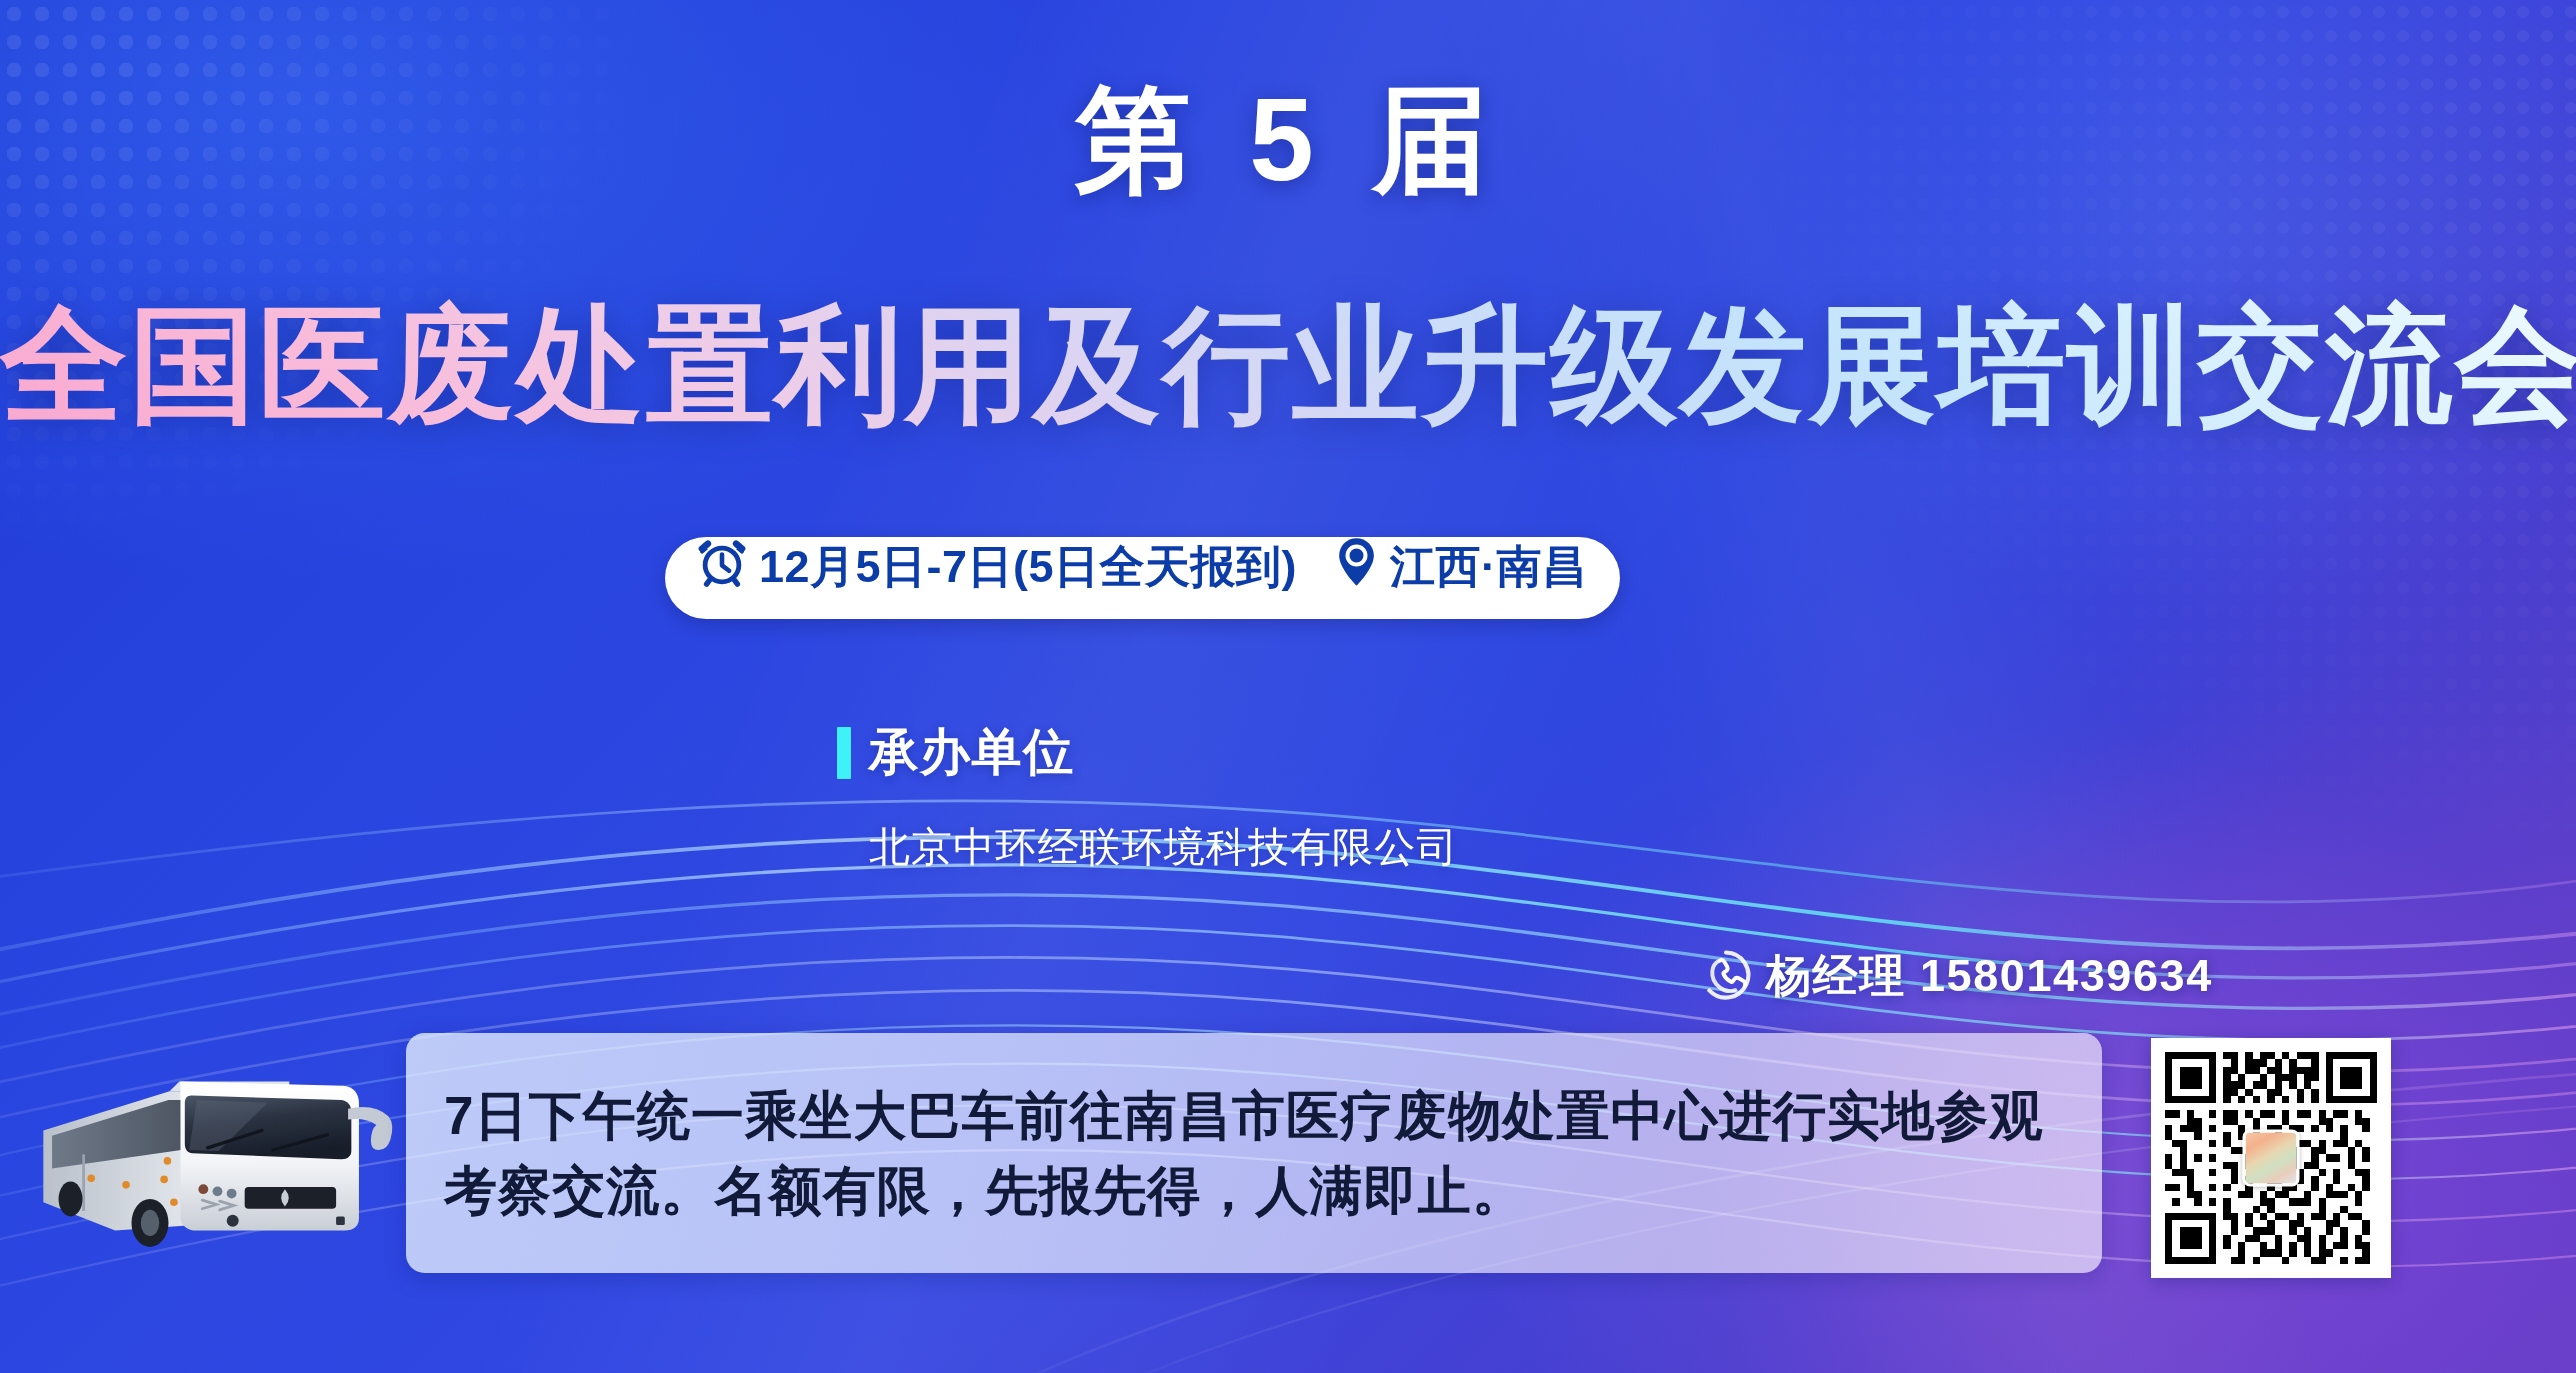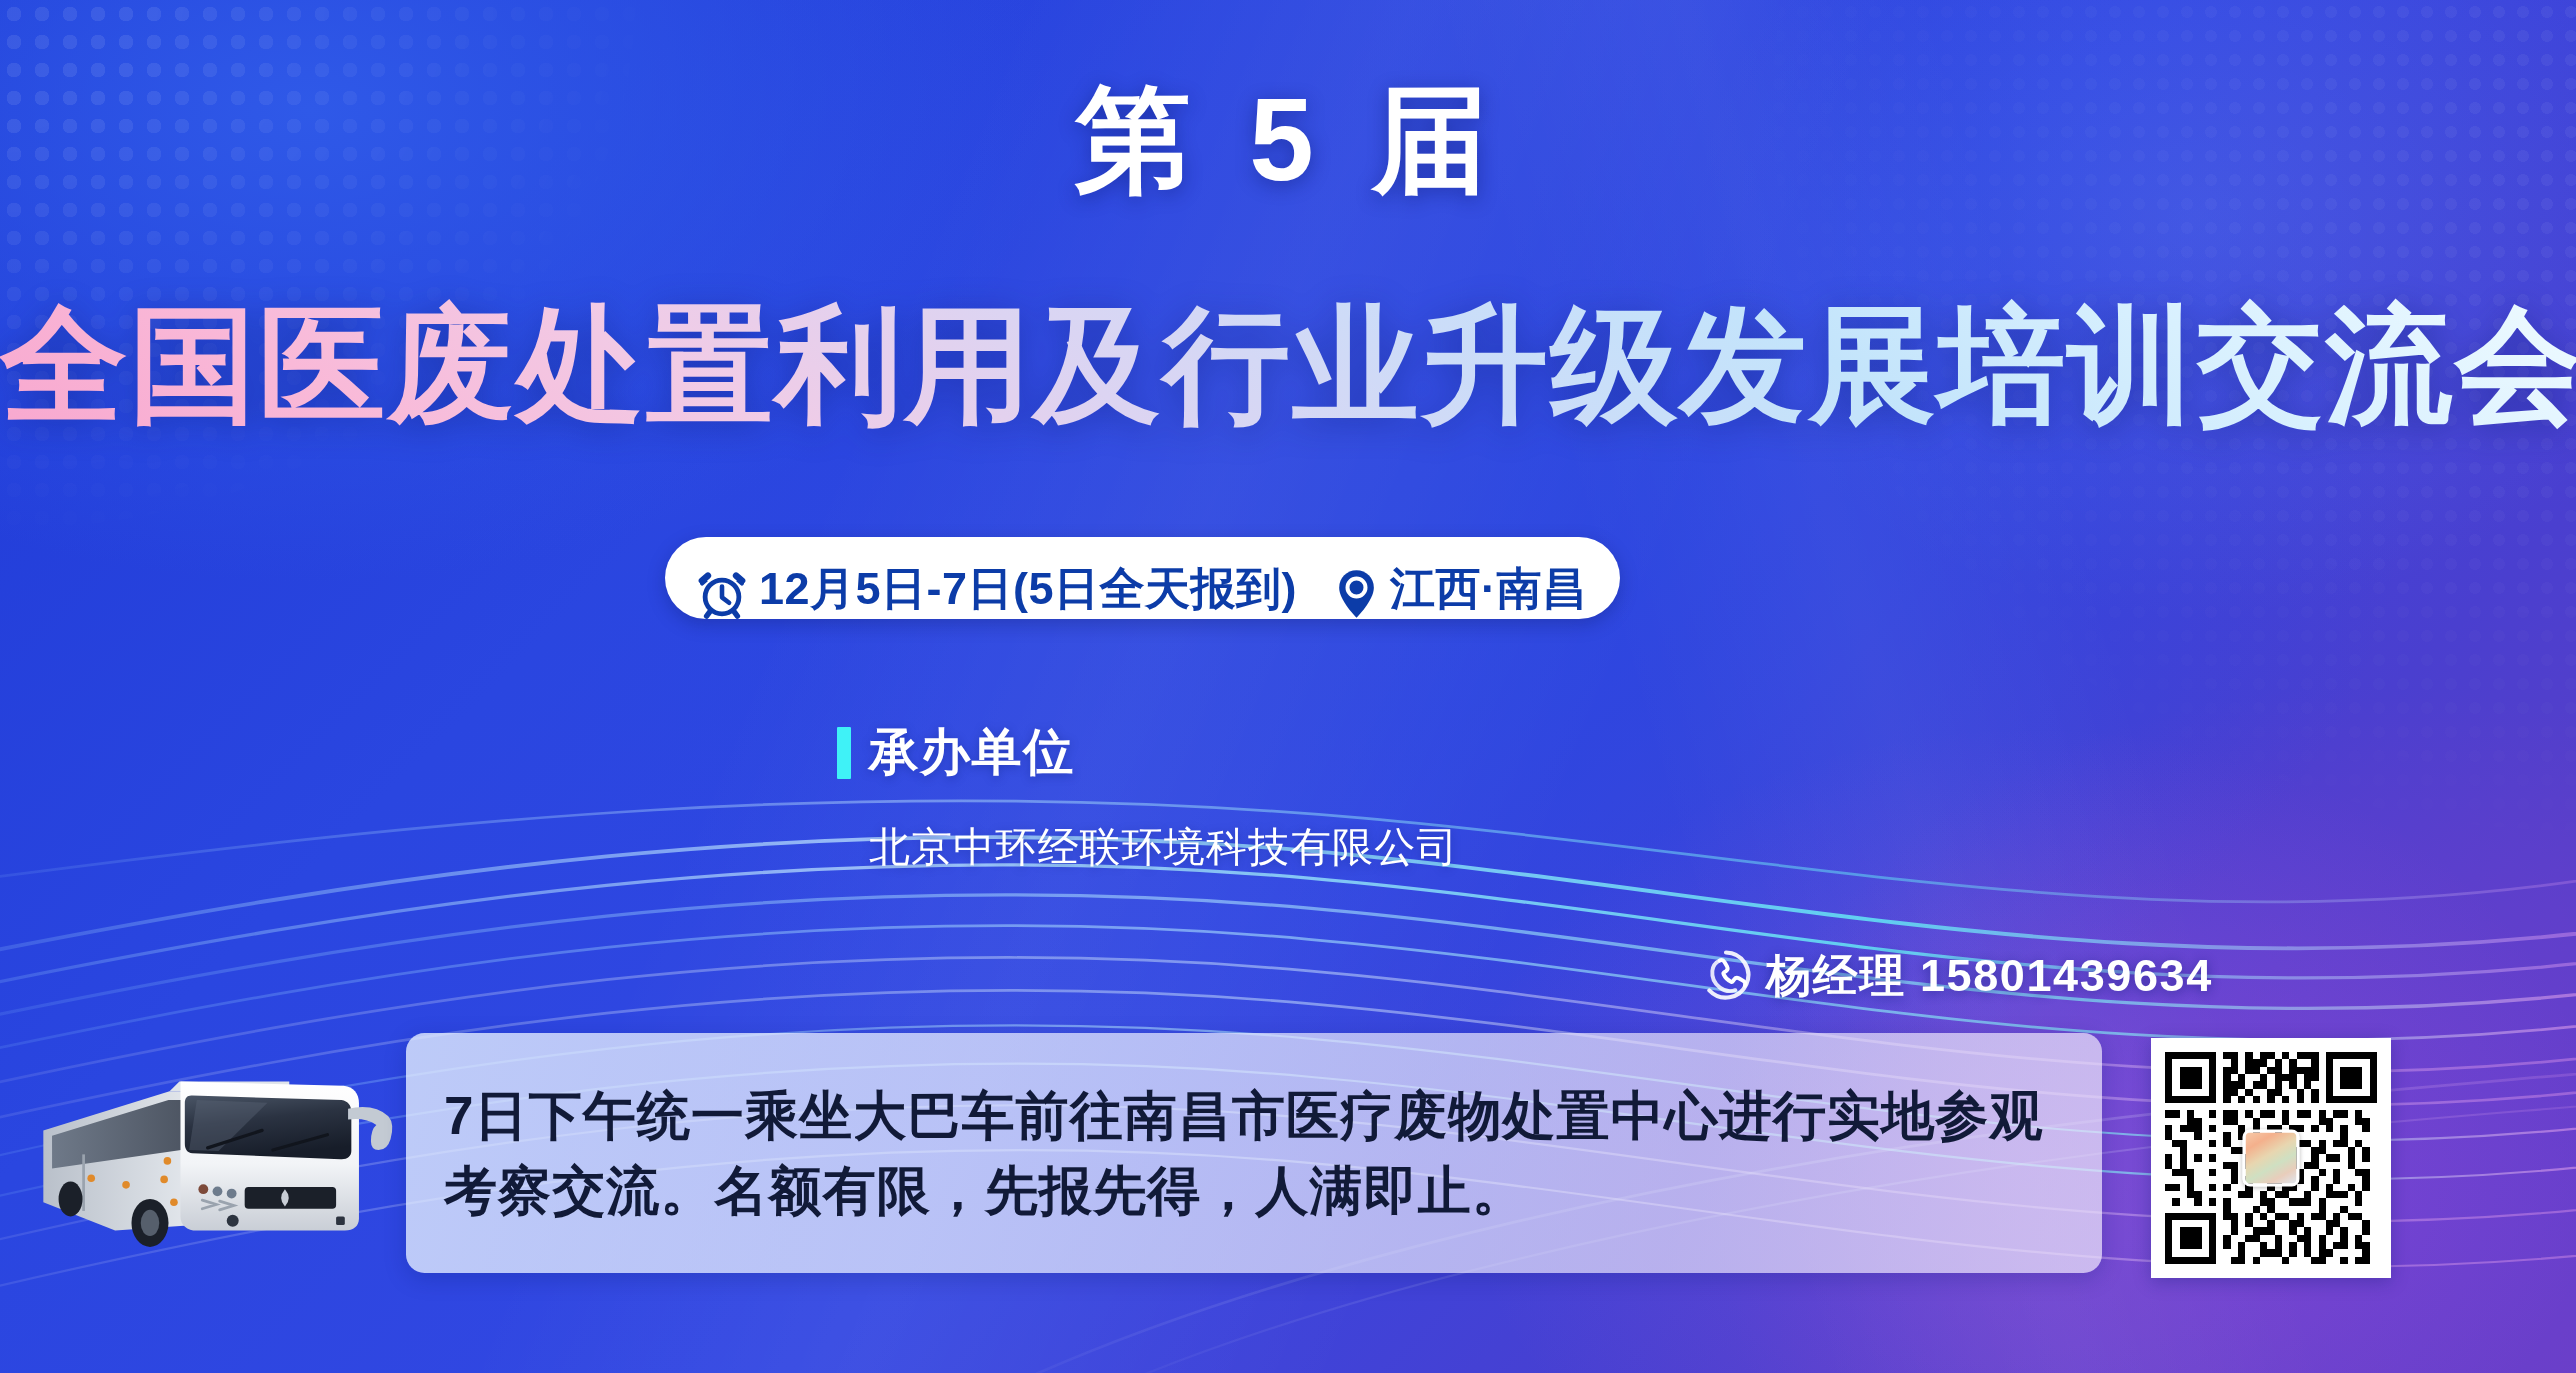--- a/index.html
+++ b/index.html
@@ -75,21 +75,21 @@
     -webkit-background-clip:text;background-clip:text;
     color:transparent;-webkit-text-fill-color:transparent;
     filter:drop-shadow(0 5.5px 16.4px rgba(10,25,110,.4));
     white-space:nowrap;
   }
 
   
   .pill{
     position:absolute;left:665px;top:537px;
     height:82px;
-    display:flex;align-items:flex-end;
+    display:flex;align-items:flex-start;
     padding:0 32px;
     background:#ffffff;
     border-radius:41px;
     box-shadow:0 5.5px 18.5px rgba(8,20,90,.28);
     gap:0;
   }
   .pill .ico{display:flex;align-items:center;justify-content:center;flex:none;}
   .pill .txt{
     font-size:45px;font-weight:bold;color:#0c3ca8;
     letter-spacing:0.5px;white-space:nowrap;

